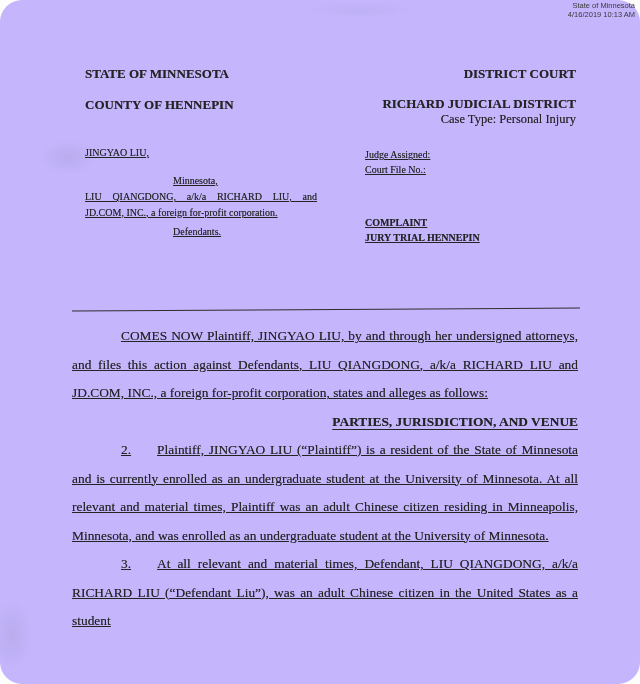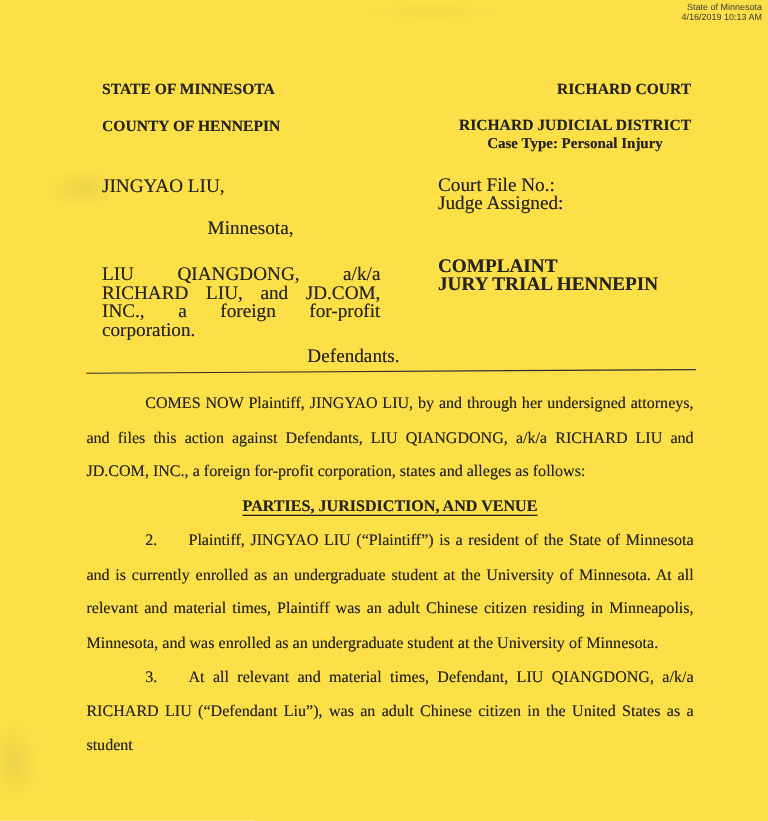--- a/index.html
+++ b/index.html
@@ -8,21 +8,22 @@
     height: 684px;
     background: #fdfdfc;
     position: relative;
     overflow: hidden;
     font-family: "Liberation Serif", serif;
     color: #222;
   }
   .page {
     position: absolute;
     inset: 0;
-    background: #fde047;
+    background: #c4b5fd;
+    border-radius: 22px;
   }
   
   .smudge {
     position: absolute;
     border-radius: 50%;
     background: radial-gradient(closest-side, rgba(90,90,90,0.10), rgba(90,90,90,0));
     pointer-events: none;
   }
   .smudge.s1 { left: 40px; top: 140px; width: 56px; height: 34px; }
   .smudge.s2 { left: -8px; top: 600px; width: 40px; height: 70px; }
@@ -49,42 +50,43 @@
     left: 85px;
     right: 64px;
     display: flex;
     justify-content: space-between;
     font-size: 13px;
   }
   .header .left b { display: block; }
   .header .left .l2 { margin-top: 15px; }
   .header .right { text-align: right; }
   .header .right .l2 { margin-top: 14px; }
-  .header .case-type { font-weight: bold; font-size: 12.5px; text-align: center; }
+  .header .case-type { font-weight: normal; font-size: 12.5px; }
 
   
   .caption {
     position: absolute;
     top: 147px;
     left: 85px;
     right: 80px;
     display: flex;
-    font-size: 16px;
+    font-size: 10px;
+    text-decoration: underline;
   }
   .cap-left { flex: 0 0 248px; }
   .cap-left .role { padding-left: 88px; }
   .cap-left .plaintiff-role { margin-top: 17px; }
   .cap-left .versus { margin-top: 15px; }
   .cap-left .defendants {
-    margin-top: 21px;
+    margin-top: 3px;
     text-align: justify;
     line-height: 15.5px;
     width: 232px;
   }
-  .cap-left .defendants-role { margin-top: 6px; text-align: right; }
+  .cap-left .defendants-role { margin-top: 6px; }
   .cap-right { margin-left: 32px; }
   .cap-right .file-info { line-height: 15px; }
   .cap-right .pleading { margin-top: 38px; font-weight: bold; line-height: 15px; }
 
   
   .rule {
     position: absolute;
     top: 309px;
     left: 72px;
     right: 60px;
@@ -98,25 +100,26 @@
     top: 322px;
     left: 72px;
     width: 506px;
     font-size: 13.4px;
   }
   .doc p {
     margin: 0;
     line-height: 28.5px;
     text-align: justify;
     text-indent: 49px;
+    text-decoration: underline;
   }
   .doc .pnum { padding-right: 26px; }
   .doc .heading {
     text-indent: 0;
-    text-align: center;
+    text-align: right;
     font-weight: bold;
     text-decoration: underline;
     text-underline-offset: 3px;
   }
   .doc .last-cut { text-align-last: justify; }
   b { font-weight: bold; }
 </style>
 </head>
 <body>
 
@@ -129,37 +132,37 @@
     <div>State of Minnesota</div>
     <div>4/16/2019 10:13 AM</div>
   </div>
 
   <div class="header txt">
     <div class="left">
       <b class="l1">STATE OF MINNESOTA</b>
       <b class="l2">COUNTY OF HENNEPIN</b>
     </div>
     <div class="right">
-      <b class="l1">RICHARD COURT</b>
+      <b class="l1">DISTRICT COURT</b>
       <b class="l2" style="display:block">RICHARD JUDICIAL DISTRICT</b>
       <div class="case-type">Case Type: Personal Injury</div>
     </div>
   </div>
 
   <div class="caption txt">
     <div class="cap-left">
       <div>JINGYAO LIU,</div>
       <div class="role plaintiff-role">Minnesota,</div>
       <div class="defendants">LIU QIANGDONG, a/k/a RICHARD LIU, and JD.COM, INC., a foreign for-profit corporation.</div>
       <div class="role defendants-role">Defendants.</div>
     </div>
     <div class="cap-right">
       <div class="file-info">
+        <div>Judge Assigned:</div>
         <div>Court File No.:</div>
-        <div>Judge Assigned:</div>
       </div>
       <div class="pleading">
         <div>COMPLAINT</div>
         <div>JURY TRIAL HENNEPIN</div>
       </div>
     </div>
   </div>
 
   <div class="rule"></div>
 

